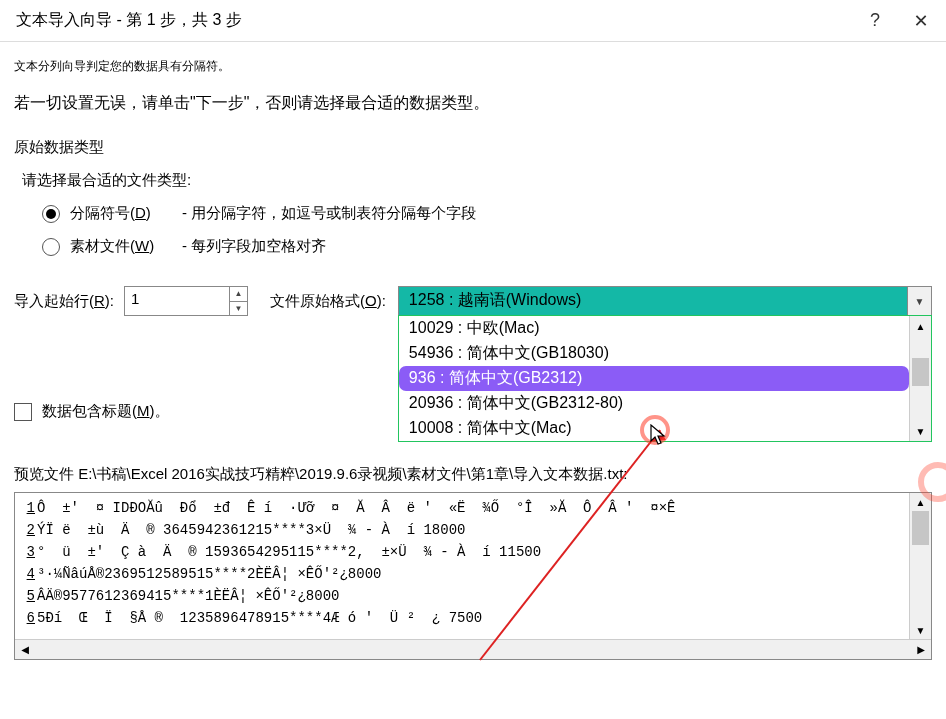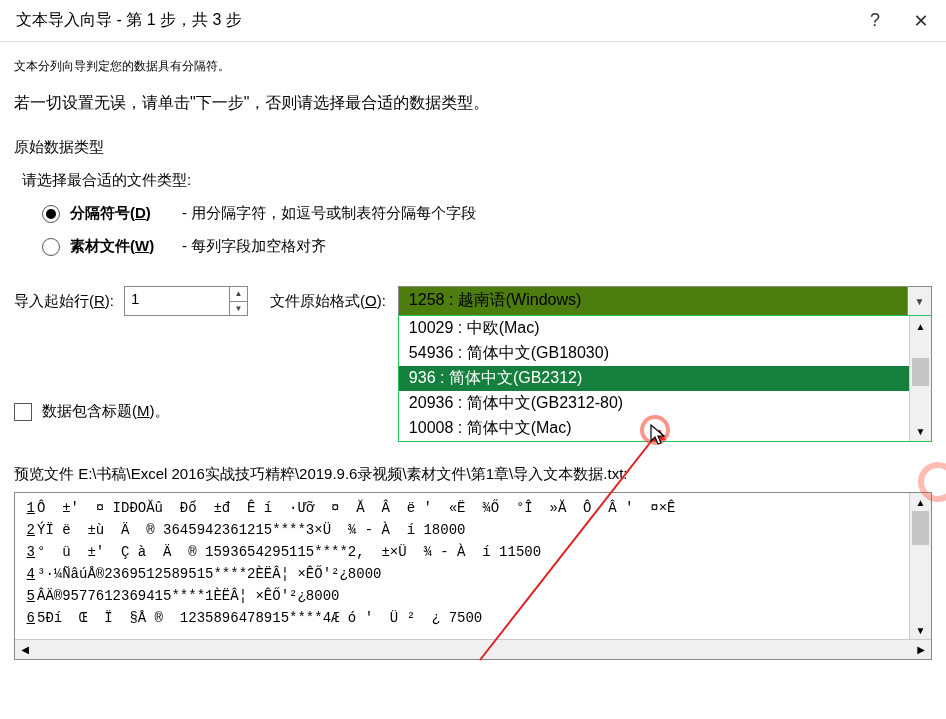--- a/index.html
+++ b/index.html
@@ -25,53 +25,53 @@
   .group-sub { font-size: 15px; margin-left: 8px; margin-bottom: 14px; }
   .radio-row { display: flex; align-items: center; margin-left: 28px; margin-bottom: 14px; }
   .radio {
     width: 18px; height: 18px; border: 1px solid #555; border-radius: 50%;
     margin-right: 10px; position: relative; background: #fff;
   }
   .radio.checked::after {
     content: ""; position: absolute; left: 3px; top: 3px;
     width: 10px; height: 10px; background: #000; border-radius: 50%;
   }
-  .radio-label { min-width: 110px; font-weight: bold; }
+  .radio-label { min-width: 110px; }
   .radio-desc { margin-left: 2px; }
   .underline { text-decoration: underline; }
   .row2 { display: flex; align-items: center; margin-top: 30px; }
   .lbl { font-size: 15px; }
   .spin {
     display: flex; align-items: stretch; width: 124px; height: 30px;
     border: 1px solid #888; margin-left: 10px; background: #fff;
   }
   .spin-val { flex: 1; padding: 3px 6px; }
   .spin-btns { display: flex; flex-direction: column; border-left: 1px solid #888; width: 18px; }
   .spin-btn {
     flex: 1; font-size: 8px; display: flex; align-items: center;
     justify-content: center; color: #444; border-bottom: 1px solid #888;
   }
   .spin-btn:last-child { border-bottom: none; }
   .combo-wrap { position: relative; flex: 1; margin-left: 12px; }
   .combo {
-    display: flex; align-items: stretch; height: 30px; border: 1px solid #888; background: #4d7c0f;
+    display: flex; align-items: stretch; height: 30px; border: 1px solid #888; background: #14b8a6;
   }
   .combo-val { flex: 1; padding: 3px 10px; font-size: 16px; }
   .combo-btn {
     width: 24px; display: flex; align-items: center; justify-content: center;
     border-left: 1px solid #888; background: #f0f0f0; font-size: 10px; color: #444;
   }
   .dropdown {
     position: absolute; left: 0; top: 29px; right: 0;
     border: 1px solid #22c55e; background: #fff; z-index: 10;
     display: flex; align-items: stretch;
   }
   .dd-list { flex: 1; }
   .dd-item { padding: 2px 10px; font-size: 16px; }
-  .dd-item.sel { background: #15803d; color: #fff; }
+  .dd-item.sel { background: #8b5cf6; color: #fff; border-radius: 7px; }
   .dd-scroll {
     width: 22px; border-left: 1px solid #ccc; background: #f0f0f0;
     display: flex; flex-direction: column; align-items: center;
   }
   .dd-scroll-btn { height: 20px; font-size: 10px; display: flex; align-items: center; justify-content: center; width: 100%; }
   .dd-scroll-track { flex: 1; position: relative; width: 100%; }
   .dd-scroll-thumb { position: absolute; left: 2px; right: 2px; top: 22px; height: 28px; background: #c6c6c6; }
   .chk-row { display: flex; align-items: center; margin-top: 86px; }
   .chk {
     width: 18px; height: 18px; border: 1px solid #555; margin-right: 10px; background: #fff;

